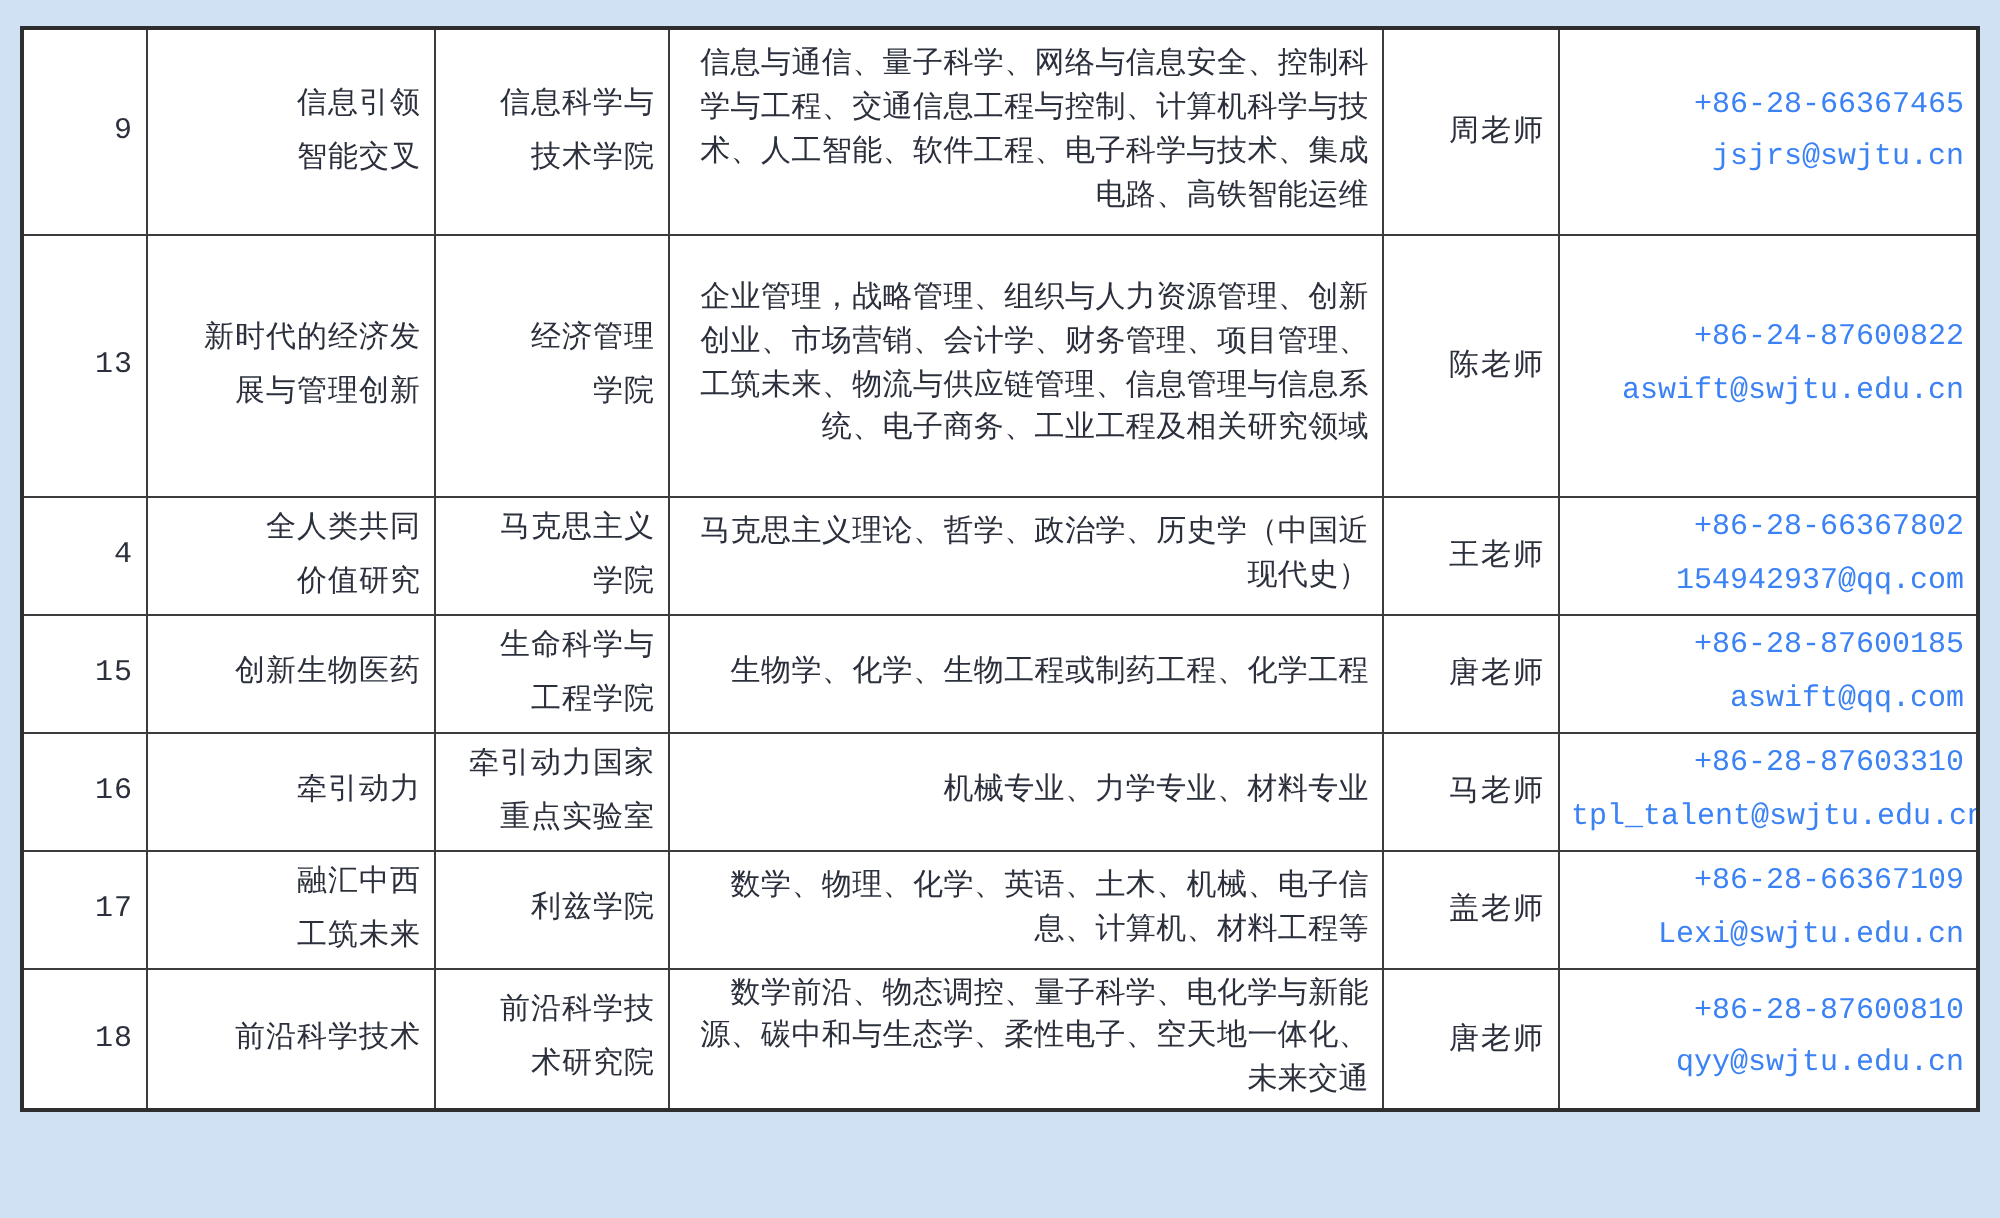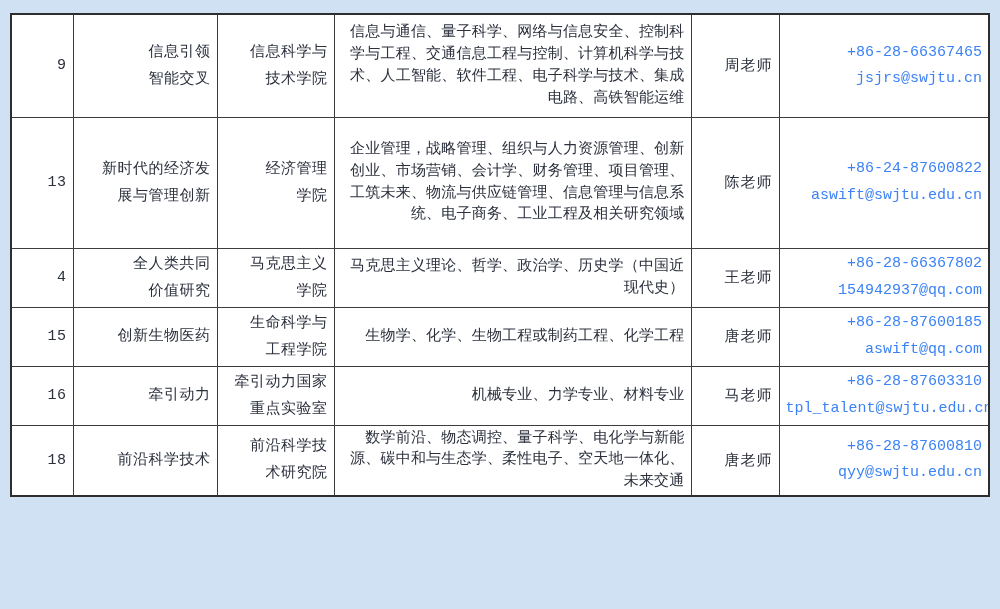--- a/index.html
+++ b/index.html
@@ -138,20 +138,32 @@
     <td class="c-college">牵引动力国家
 重点实验室</td>
     <td class="c-majors">机械专业、力学专业、材料专业</td>
     <td class="c-teacher">马老师</td>
     <td class="c-contact">
       <div class="phone-line">+86-28-87603310</div>
       <div class="email-line">tpl_talent@swjtu.edu.cn</div>
     </td>
   </tr>
 
+  <tr style="height: 57px;">
+    <td class="c-num">17</td>
+    <td class="c-name">融汇中西
+工筑未来</td>
+    <td class="c-college">利兹学院</td>
+    <td class="c-majors">数学、物理、化学、英语、土木、机械、电子信息、计算机、材料工程等</td>
+    <td class="c-teacher">盖老师</td>
+    <td class="c-contact">
+      <div class="phone-line">+86-28-66367109</div>
+      <div class="email-line">Lexi@swjtu.edu.cn</div>
+    </td>
+  </tr>
 
   <tr style="height: 71px;">
     <td class="c-num">18</td>
     <td class="c-name">前沿科学技术</td>
     <td class="c-college">前沿科学技
 术研究院</td>
     <td class="c-majors">数学前沿、物态调控、量子科学、电化学与新能源、碳中和与生态学、柔性电子、空天地一体化、未来交通</td>
     <td class="c-teacher">唐老师</td>
     <td class="c-contact">
       <div class="phone-line">+86-28-87600810</div>

